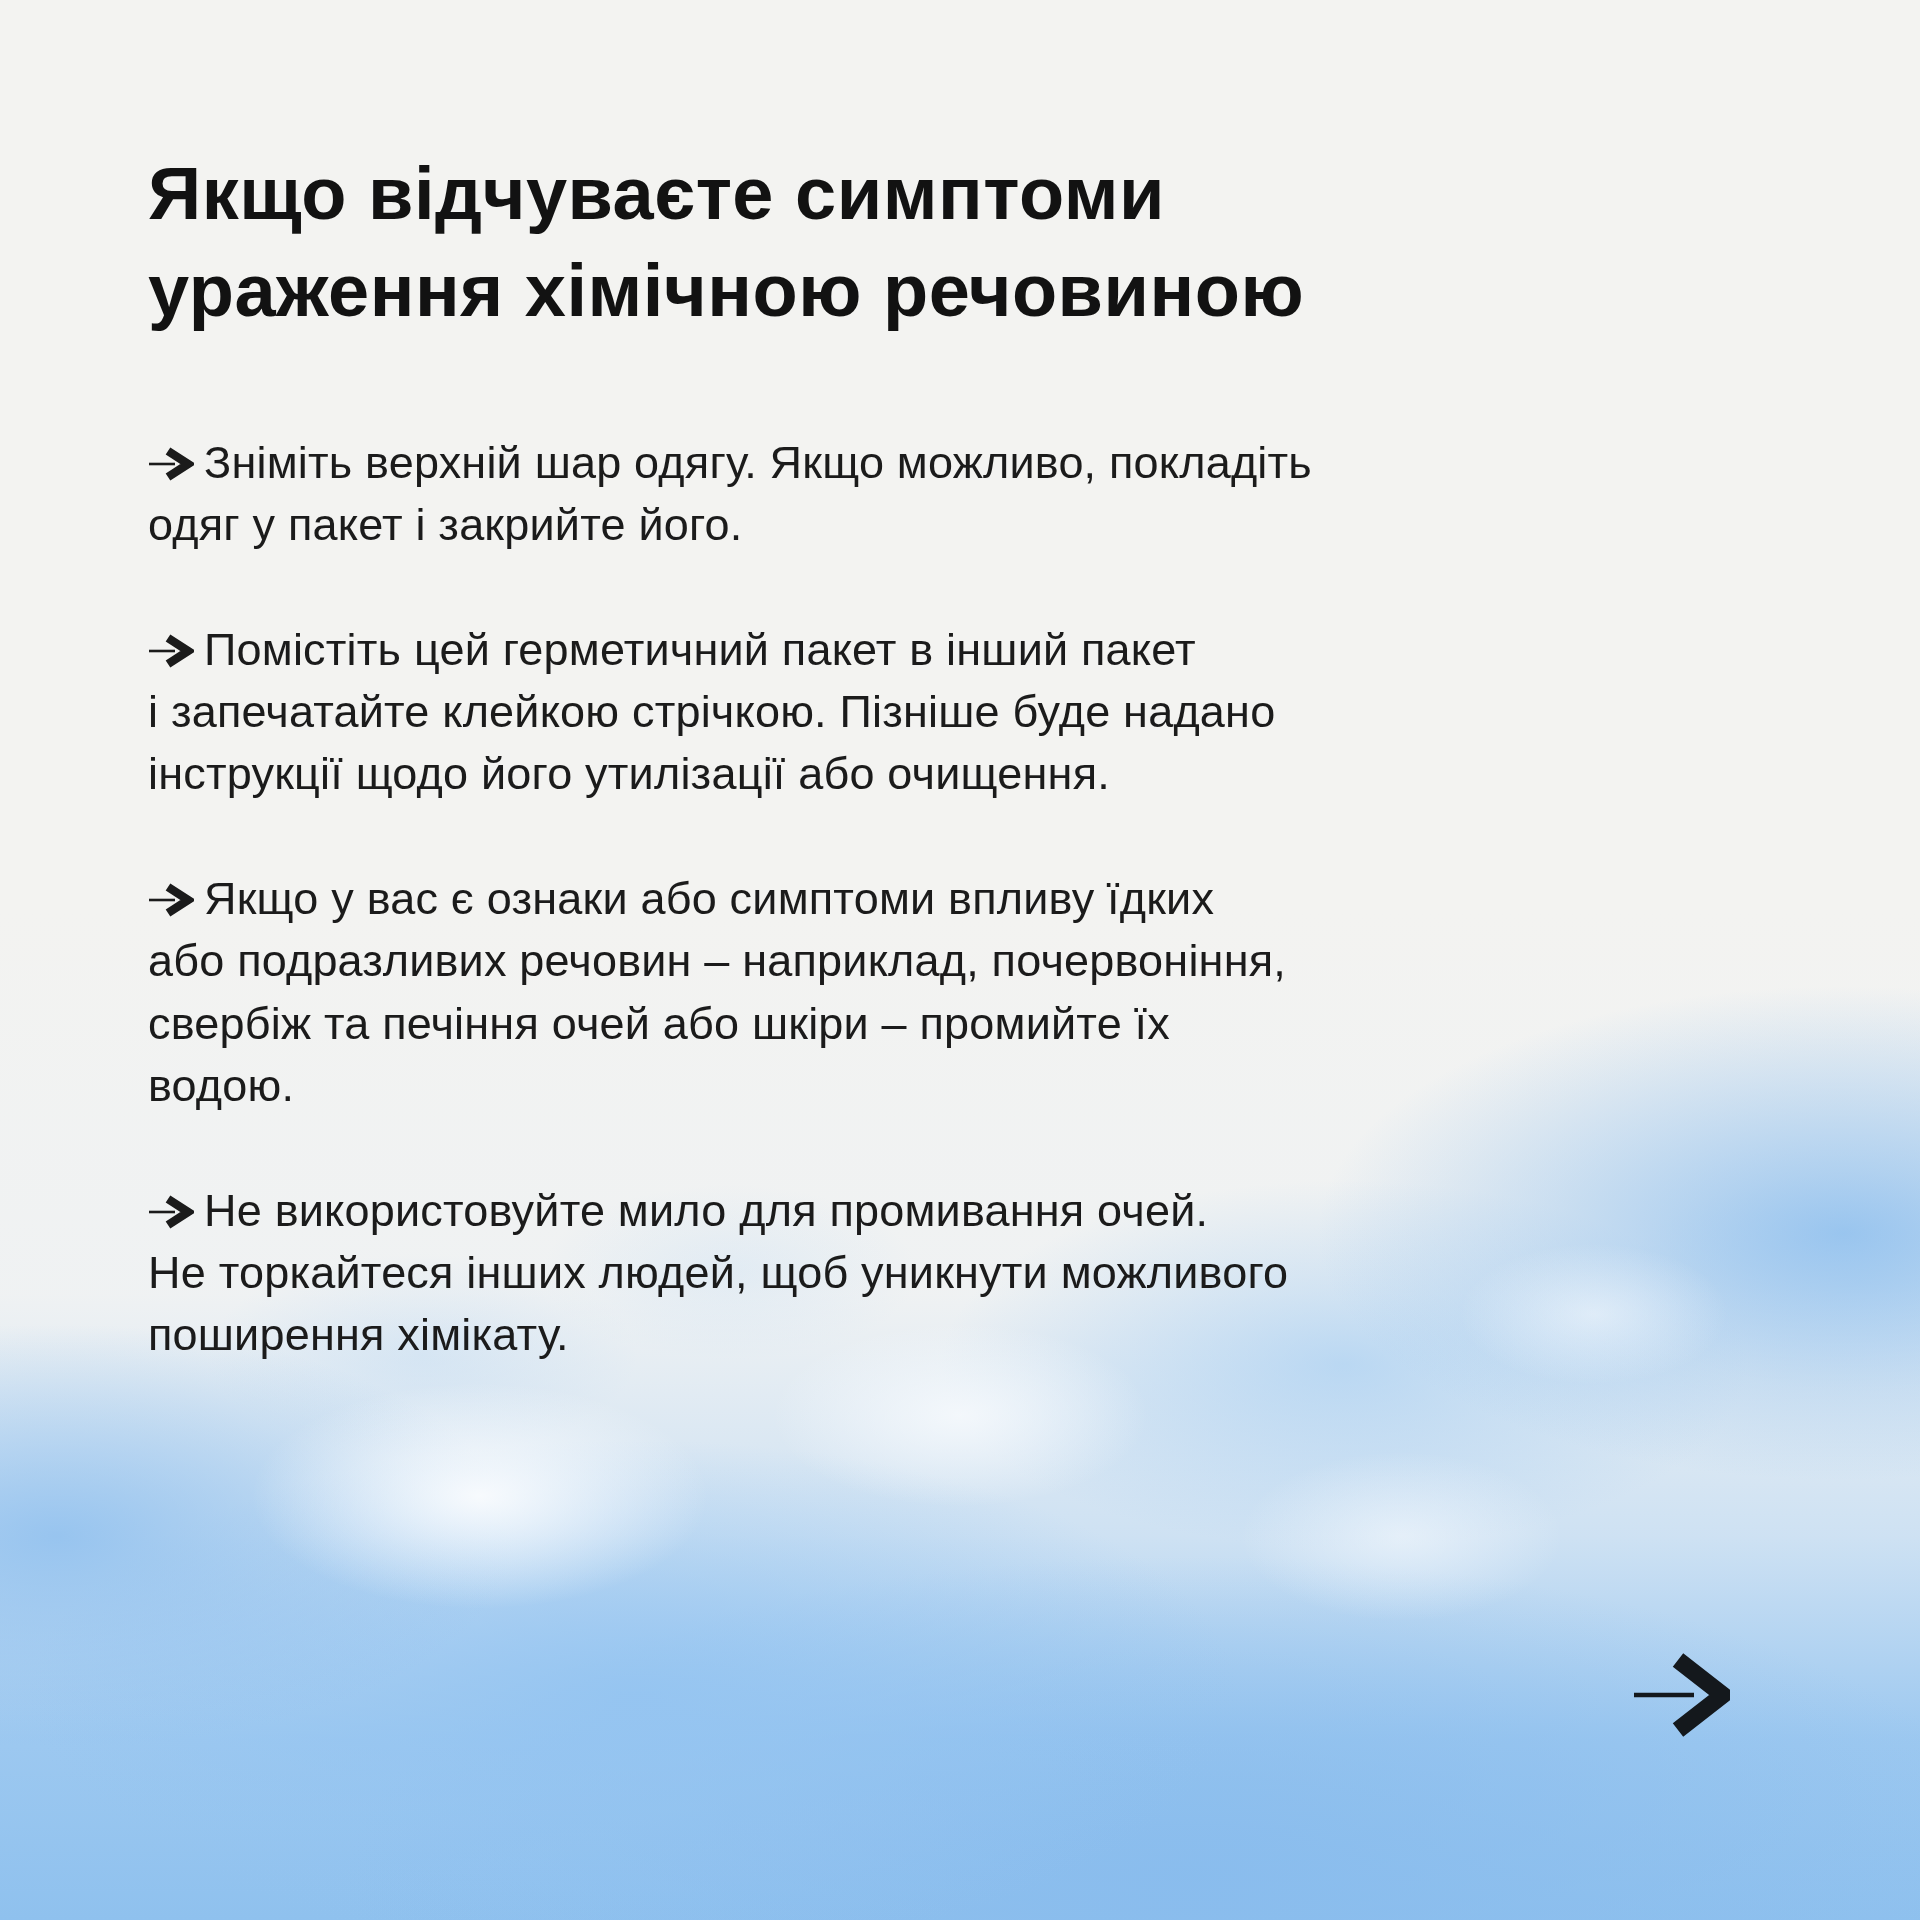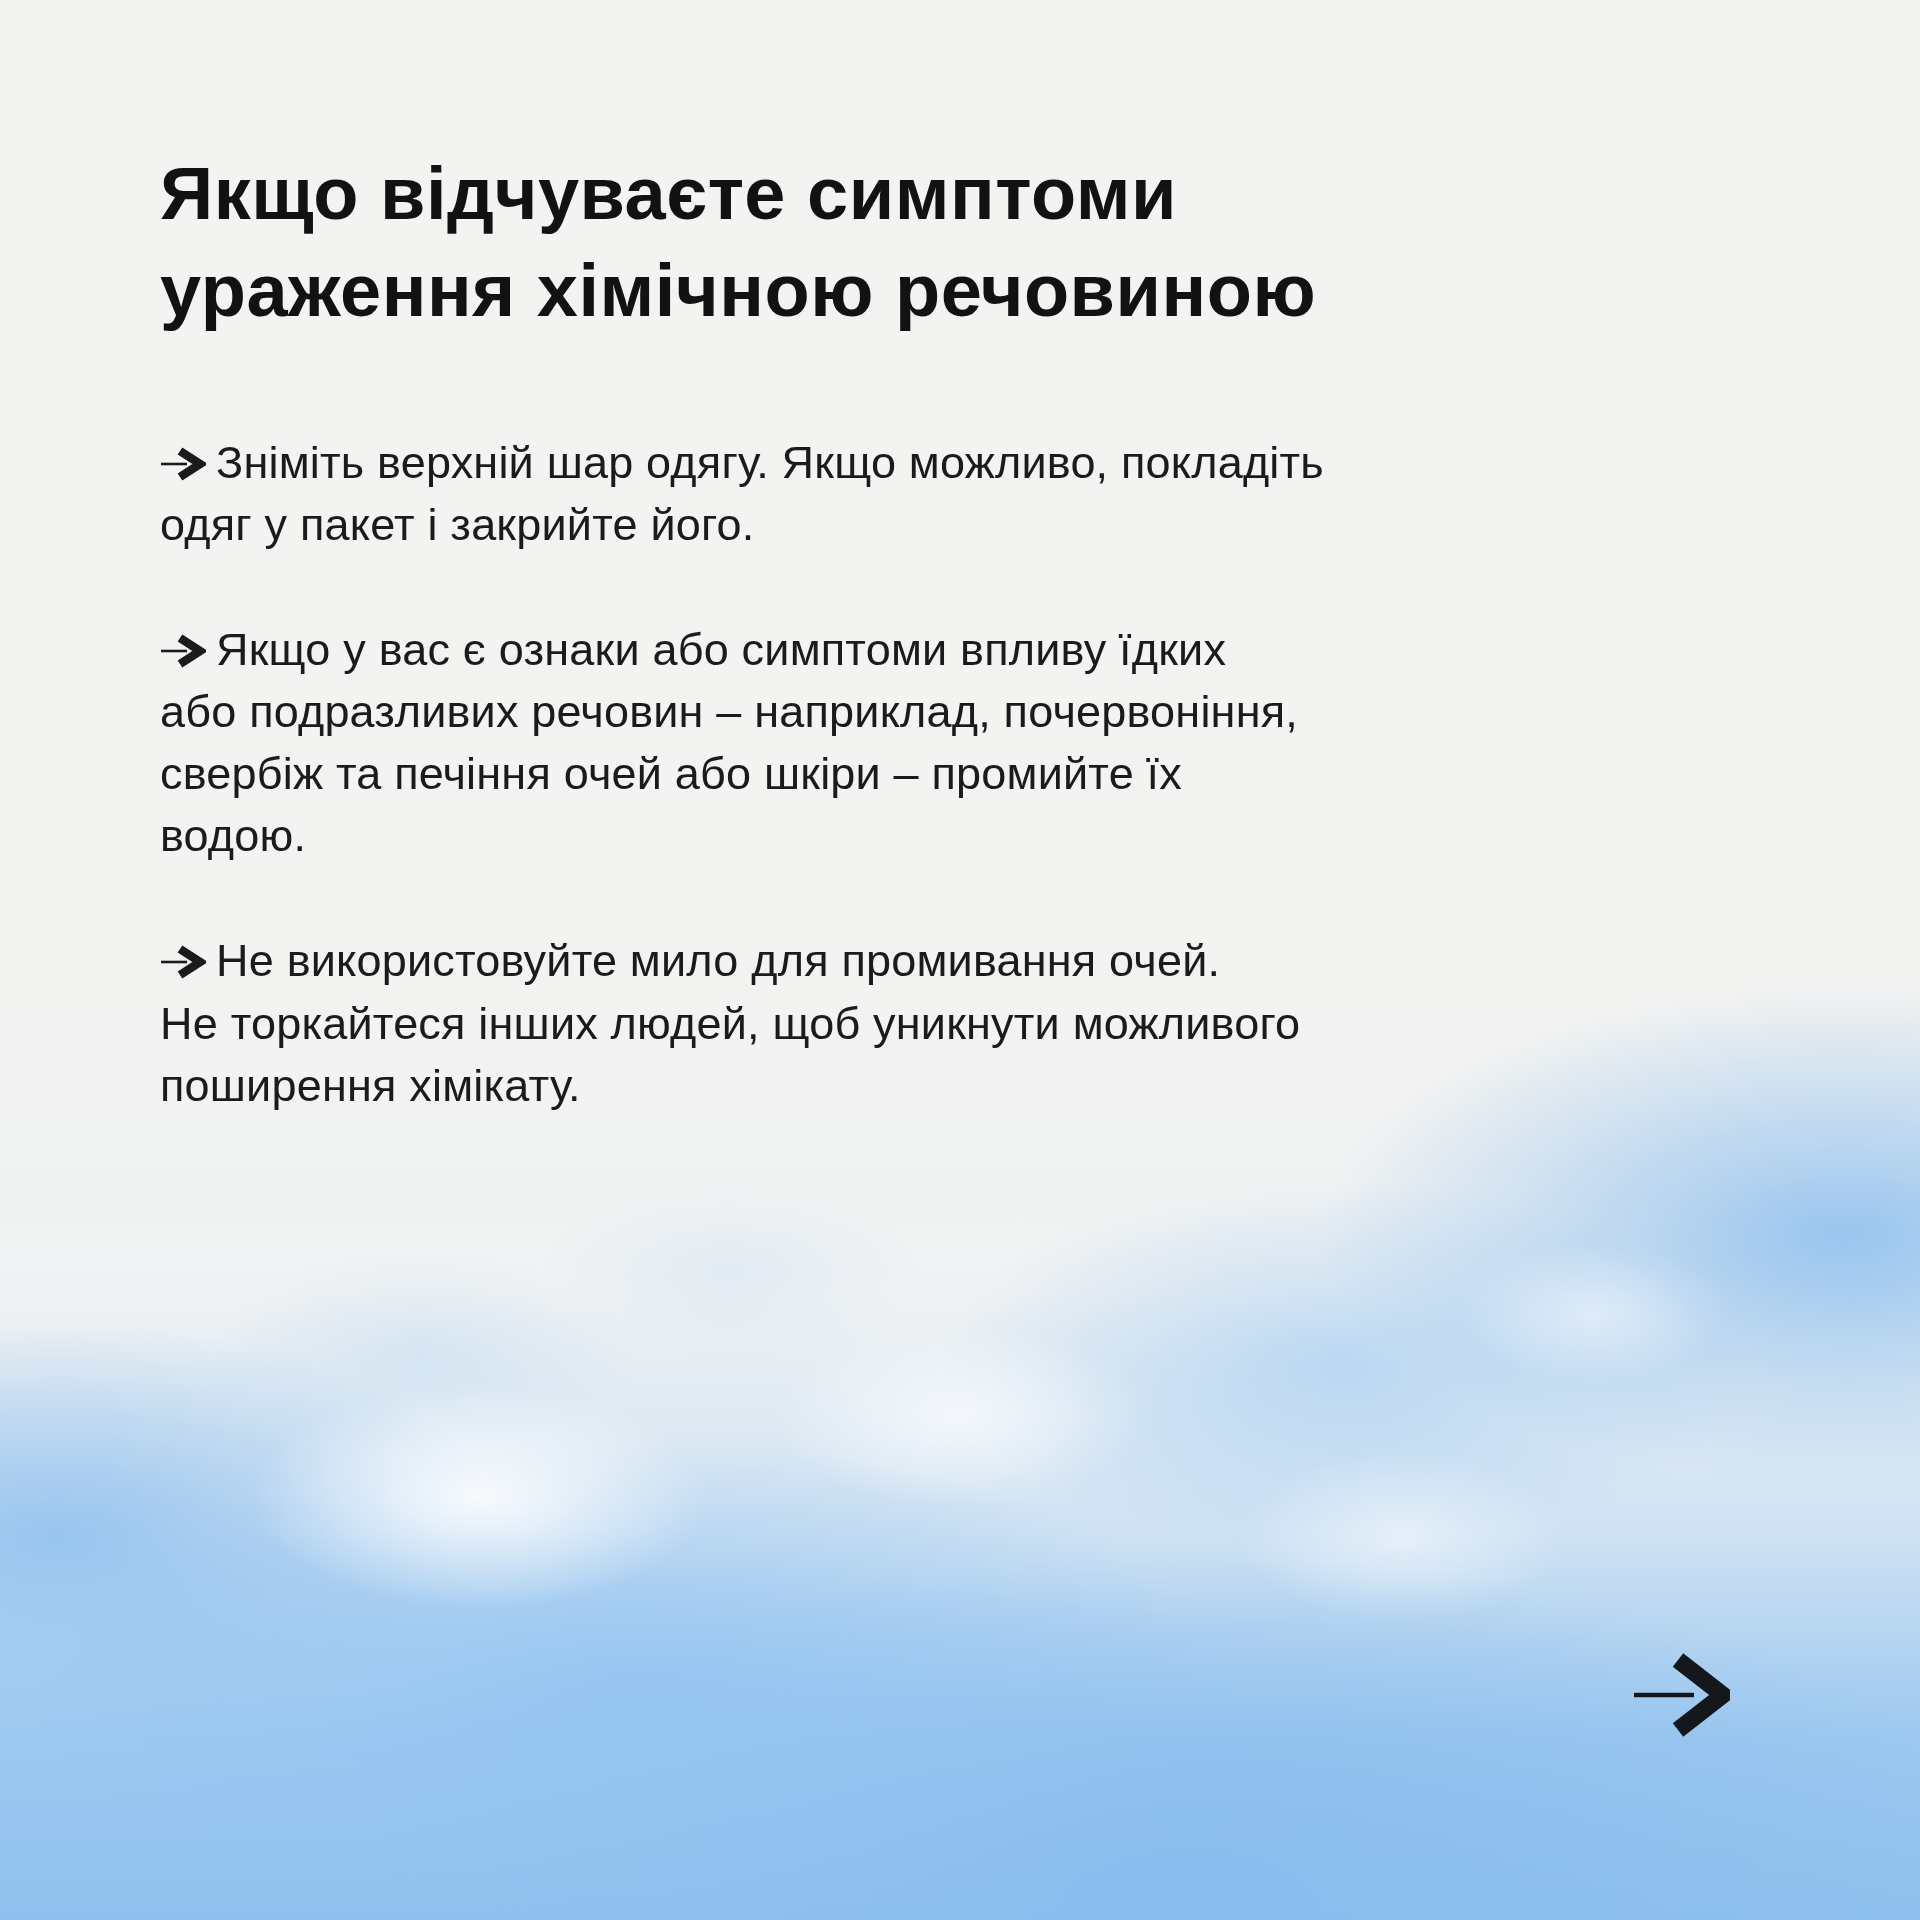--- a/index.html
+++ b/index.html
@@ -49,21 +49,21 @@
     height: 520px;
     pointer-events: none;
     background:
       radial-gradient(ellipse 16% 28% at 22% 78%, rgba(166,206,243,0.35), rgba(166,206,243,0) 70%),
       radial-gradient(ellipse 14% 24% at 38% 62%, rgba(176,212,245,0.28), rgba(176,212,245,0) 70%),
       radial-gradient(ellipse 18% 30% at 97% 64%, rgba(168,208,244,0.30), rgba(168,208,244,0) 70%);
   }
 
   .content {
     position: absolute;
-    left: 160px;
+    left: 148px;
     top: 146px;
     width: 1640px;
   }
 
   .title {
     margin: 0 0 92px 0;
     font-size: 74px;
     line-height: 1.31;
     font-weight: 800;
     letter-spacing: 0.5px;
@@ -123,20 +123,28 @@
     <div class="bullets">
 
       <p class="bullet">
         <span class="bullet-icon"><svg width="46" height="34" viewBox="0 0 46 34">
               <line x1="1" y1="17" x2="27" y2="17" stroke="#1b1b1b" stroke-width="2.6"></line>
               <polyline points="20,4 40,17 20,30" fill="none" stroke="#1b1b1b" stroke-width="8.5" stroke-linecap="butt" stroke-linejoin="miter"></polyline>
             </svg></span><span class="bullet-text">Зніміть верхній шар одягу. Якщо можливо, покладіть
 одяг у пакет і закрийте його.</span>
       </p>
 
+      <p class="bullet">
+        <span class="bullet-icon"><svg width="46" height="34" viewBox="0 0 46 34">
+              <line x1="1" y1="17" x2="27" y2="17" stroke="#1b1b1b" stroke-width="2.6"></line>
+              <polyline points="20,4 40,17 20,30" fill="none" stroke="#1b1b1b" stroke-width="8.5" stroke-linecap="butt" stroke-linejoin="miter"></polyline>
+            </svg></span><span class="bullet-text">Помістіть цей герметичний пакет в інший пакет
+і запечатайте клейкою стрічкою. Пізніше буде надано
+інструкції щодо його утилізації або очищення.</span>
+      </p>
 
       <p class="bullet">
         <span class="bullet-icon"><svg width="46" height="34" viewBox="0 0 46 34">
               <line x1="1" y1="17" x2="27" y2="17" stroke="#1b1b1b" stroke-width="2.6"></line>
               <polyline points="20,4 40,17 20,30" fill="none" stroke="#1b1b1b" stroke-width="8.5" stroke-linecap="butt" stroke-linejoin="miter"></polyline>
             </svg></span><span class="bullet-text">Якщо у вас є ознаки або симптоми впливу їдких
 або подразливих речовин – наприклад, почервоніння,
 свербіж та печіння очей або шкіри – промийте їх
 водою.</span>
       </p>

